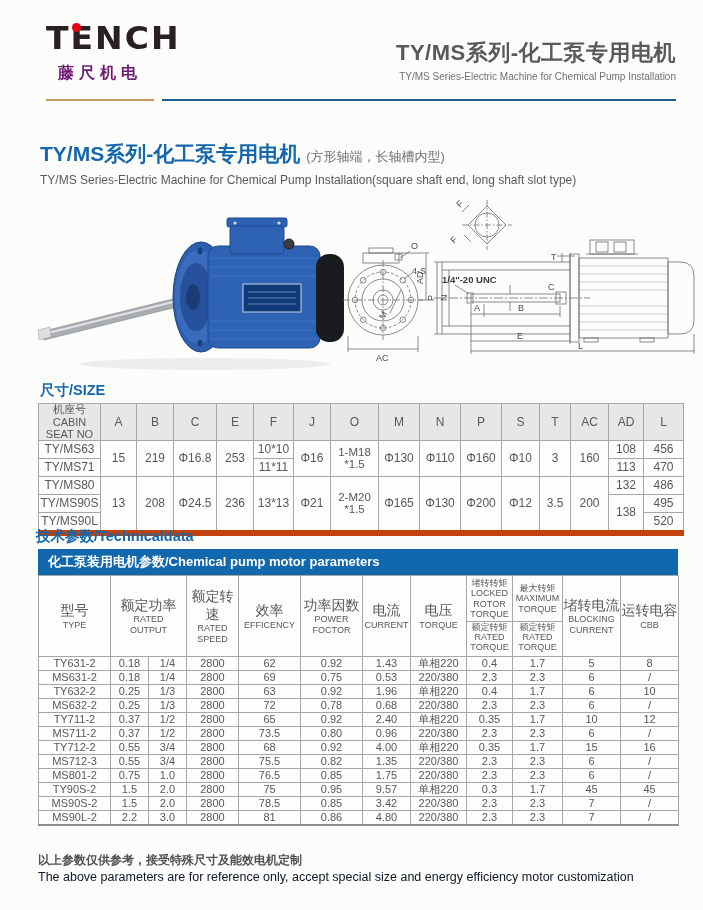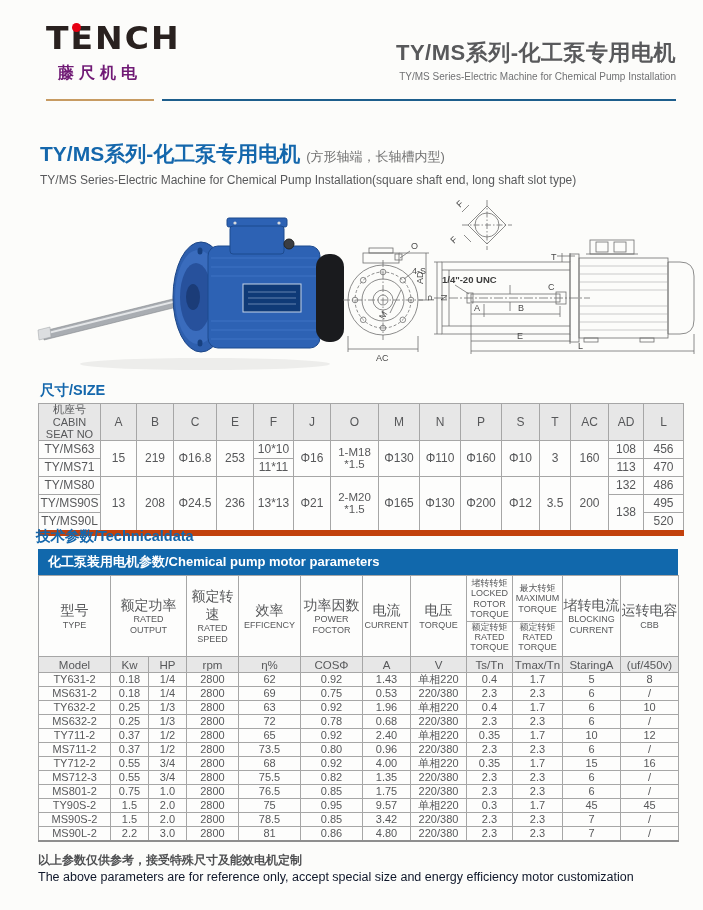--- a/index.html
+++ b/index.html
@@ -426,34 +426,20 @@
       <th>
         <span class="cn">堵转电流</span>
           <span class="en pre">BLOCKING
 CURRENT</span>
       </th>
       <th>
         <span class="cn">运转电容</span>
           <span class="en">CBB</span>
       </th>
     </tr>
-    <tr class="sub-head">
-        <td>Model</td>
-        <td>Kw</td>
-        <td>HP</td>
-        <td>rpm</td>
-        <td>η%</td>
-        <td>COSΦ</td>
-        <td>A</td>
-        <td>V</td>
-        <td>Ts/Tn</td>
-        <td>Tmax/Tn</td>
-        <td>StaringA</td>
-        <td>(uf/450v)</td>
-      </tr>
   </thead>
   <tbody>
       <tr>
         <td>TY631-2</td>
         <td>0.18</td>
         <td>1/4</td>
         <td>2800</td>
         <td>62</td>
         <td>0.92</td>
         <td>1.43</td>

